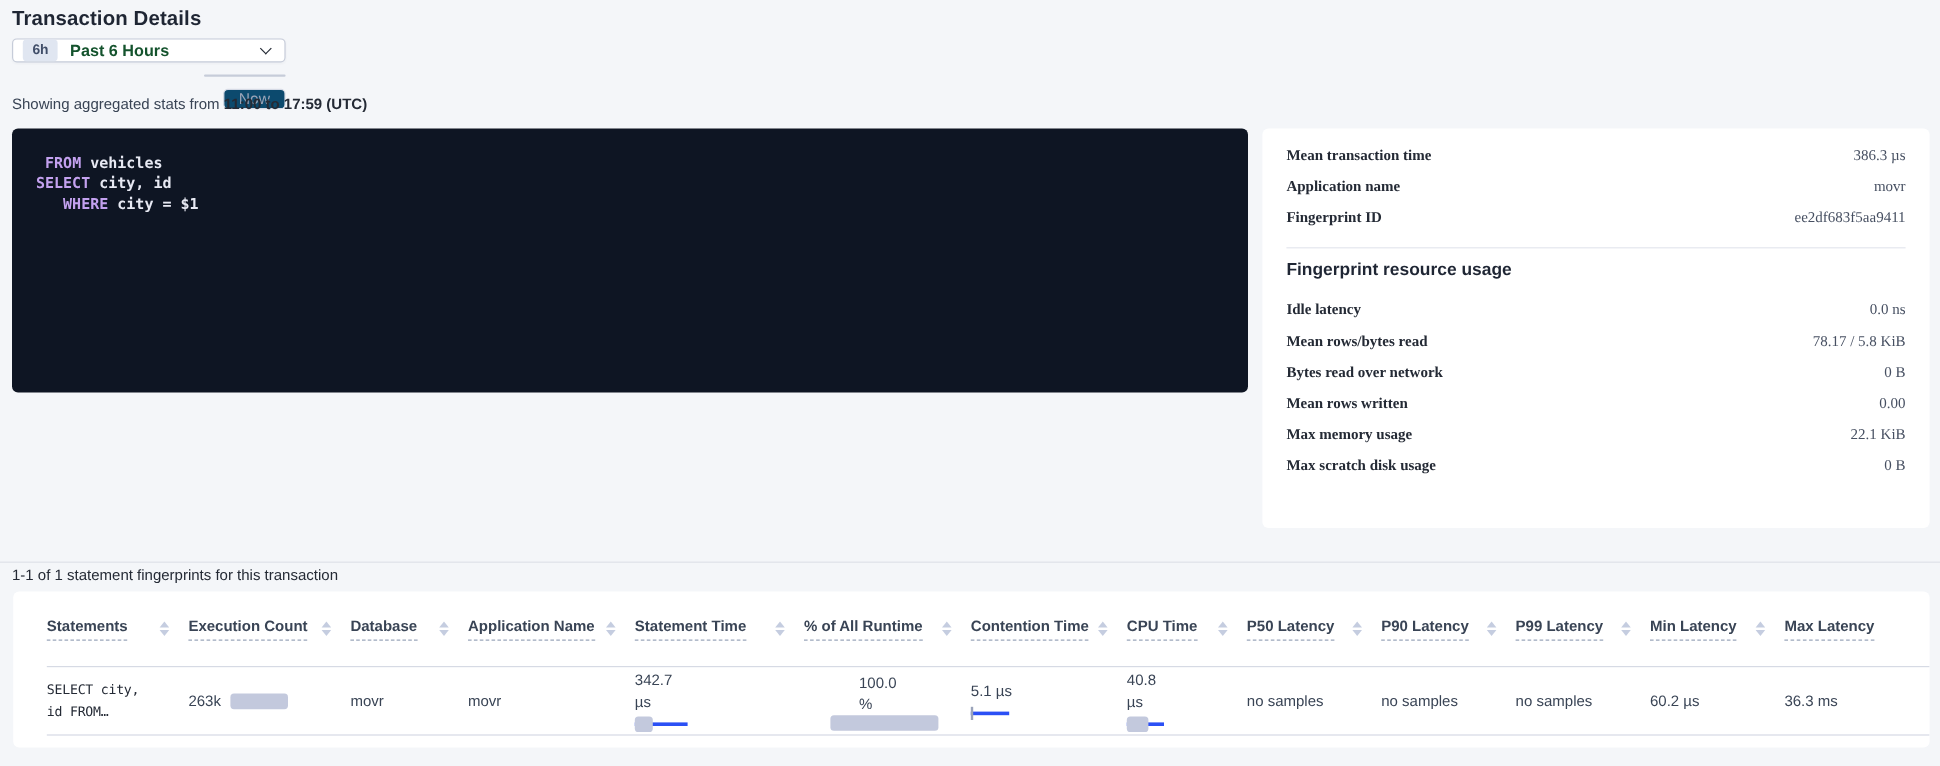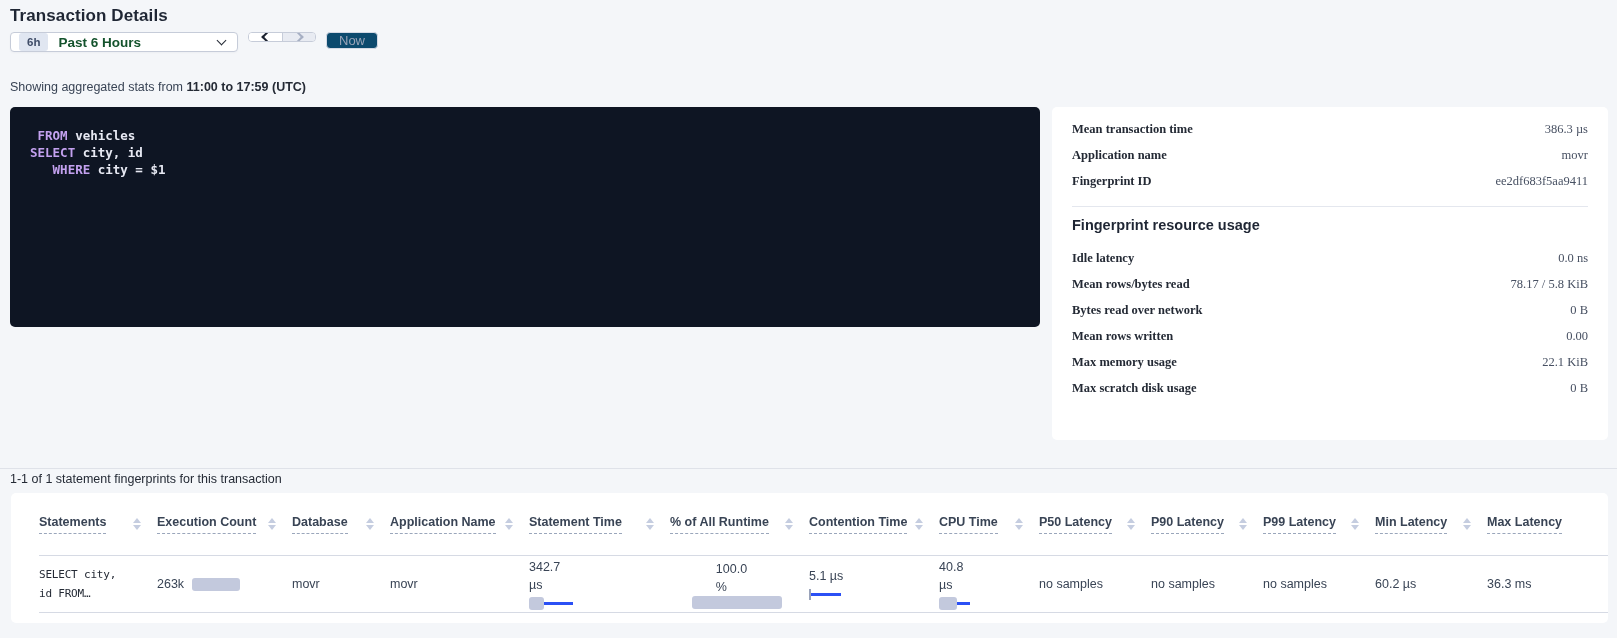--- a/index.html
+++ b/index.html
@@ -11,21 +11,21 @@
   }
   .page { position:relative; width:1617px; height:638px; }
 
   
   .page-title {
     position:absolute; left:10px; top:6px;
     font-size:17px; font-weight:700; color:#1f2634; letter-spacing:.1px;
   }
 
   
-  .controls { position:absolute; left:10px; top:32px; height:36px; display:flex; align-items:flex-start; gap:10px; }
+  .controls { position:absolute; left:10px; top:32px; height:36px; display:flex; align-items:flex-end; gap:10px;flex-direction:column; }
   .time-select {
     width:228px; background:#fff; border:1px solid #c6ccd9; border-radius:4px;
     display:flex; align-items:center; padding:0 12px 0 8px; cursor:pointer;
     box-shadow:0 1px 2px rgba(40,50,70,.04);
   }
   .time-badge {
     background:#e0e6f1; color:#3f4d68; font-size:11.5px; font-weight:700;
     border-radius:3px; padding:3px 8px; margin-right:10px;
   }
   .time-label { font-size:13.5px; color:#14532d; flex:1;font-weight:bold; }

